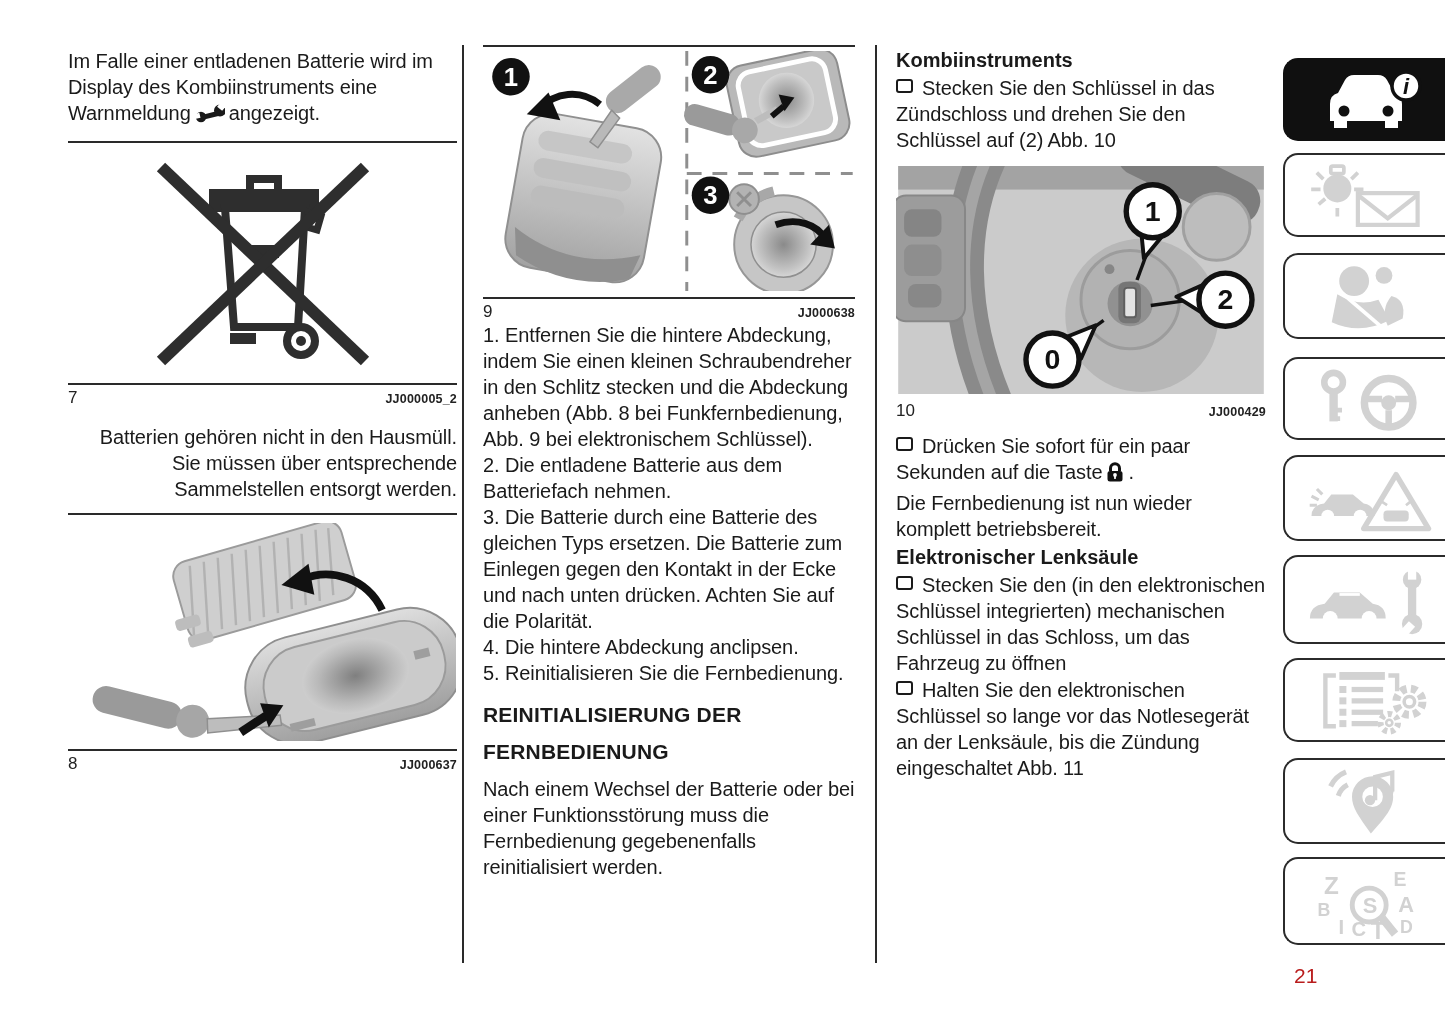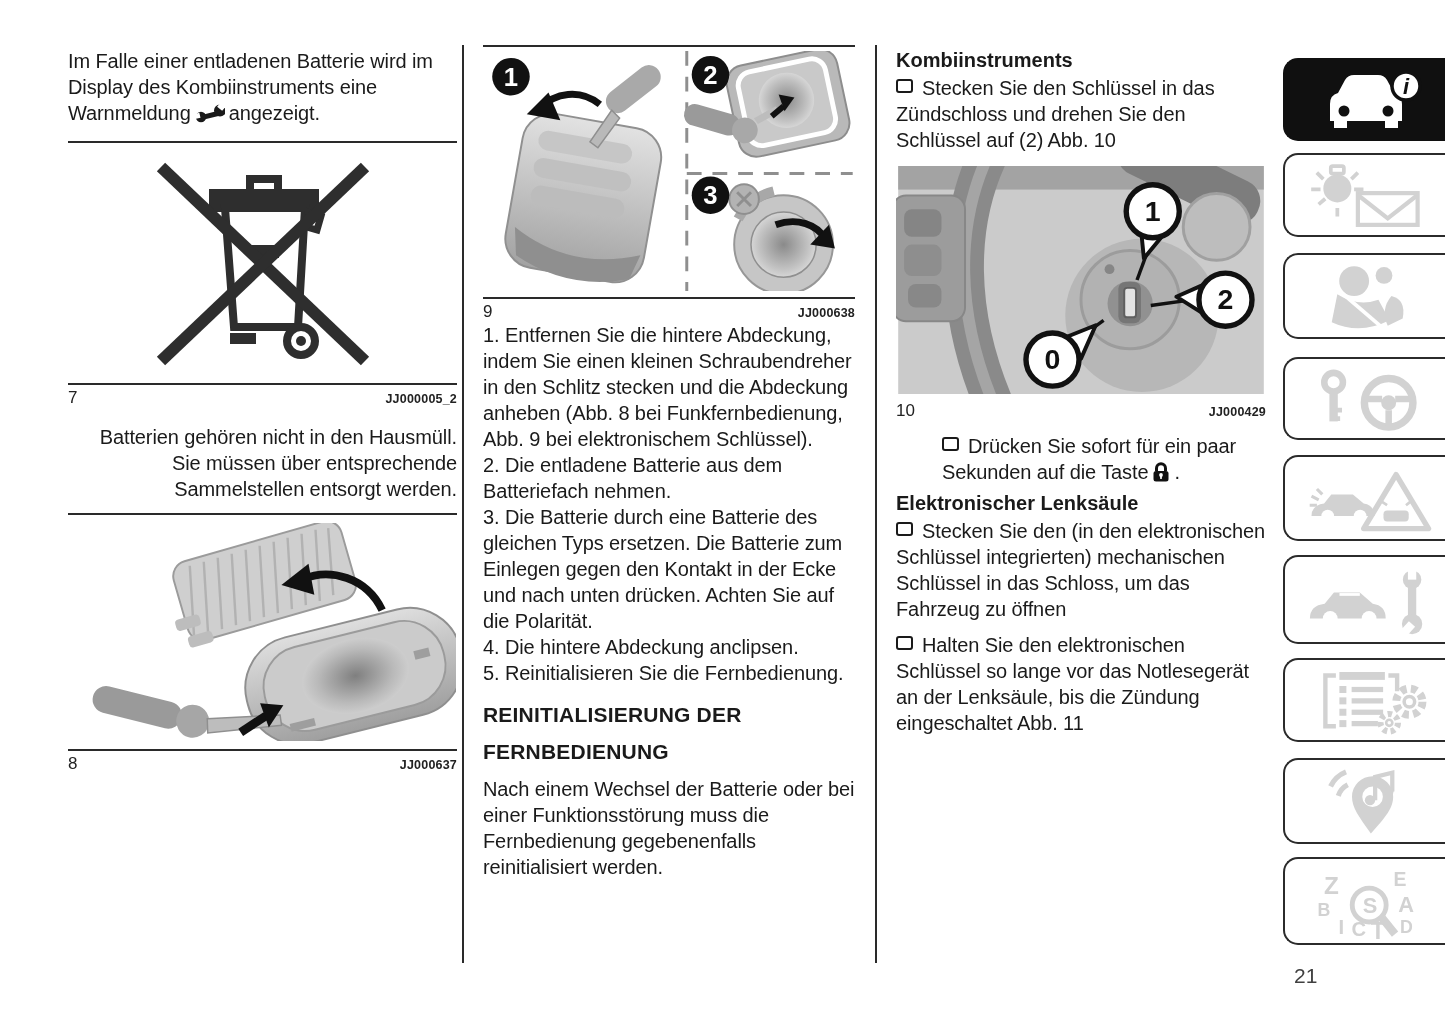--- a/index.html
+++ b/index.html
@@ -17,21 +17,21 @@
   .bullet{position:relative;padding-left:0;}
   .sq{display:inline-block;width:13px;height:10px;border:2.5px solid #1a1a1a;border-radius:3px;
       margin-right:9px;position:relative;top:-2px;}
   .inline-icon{display:inline-block;vertical-align:-3px;margin:0 4px;}
   .figwrap{text-align:center;}
   
   .tab{position:absolute;left:1283px;width:170px;height:80px;background:#ffffff;
        border:2px solid #2b2b2b;border-right:none;border-radius:15px 0 0 15px;
        display:flex;align-items:center;justify-content:center;}
   .tab.active{background:#101010;border-color:#101010;}
-  .pagenum{position:absolute;left:1294px;top:964px;font-size:21px;color:#404040;}
+  .pagenum{position:absolute;left:1294px;top:964px;font-size:21px;color:#b91c1c;}
   svg text{font-family:"Liberation Sans","DejaVu Sans",sans-serif;}
 </style>
 </head>
 <body>
 
 <div class="page">
 
   <div class="col" style="left:68px;width:389px;">
     <p style="margin-top:3px;"><span>Im Falle einer entladenen Batterie wird im Display des Kombiinstruments eine Warnmeldung</span><span class="inline-icon"><svg width="30" height="19" viewBox="0 0 30 19">
             <g fill="#1a1a1a">
@@ -241,33 +241,34 @@
         <polygon points="166,176 186,196 201,162" fill="#ffffff" stroke="#111" stroke-width="4" stroke-linejoin="round"></polygon>
         <circle cx="157" cy="197" r="27" fill="#ffffff" stroke="#111" stroke-width="5.5"></circle>
         <text x="157" y="207" text-anchor="middle" font-size="29" font-weight="bold" fill="#111">0</text>
       </svg>
     </div>
     <div class="figcap">
       <span class="num">10</span>
       <span class="code">JJ000429</span>
     </div>
 
-    <p class="bullet" style="margin-top:12px;margin-left:46px;"><span class="sq"></span><span>Drücken Sie sofort für ein paar Sekunden auf die Taste</span><span class="inline-icon"><svg width="18" height="20" viewBox="0 0 18 20">
+    <p class="bullet" style="margin-top:12px;"><span class="sq"></span><span>Drücken Sie sofort für ein paar Sekunden auf die Taste</span><span class="inline-icon"><svg width="18" height="20" viewBox="0 0 18 20">
             <path d="M4.5,9 V6.2 a4.5,4.5 0 0 1 9,0 V9" fill="none" stroke="#111" stroke-width="3"></path>
             <rect x="1.5" y="9" width="15" height="10.5" rx="2.5" fill="#111"></rect>
             <circle cx="9" cy="13" r="1.9" fill="#fff"></circle>
             <rect x="8.1" y="13.5" width="1.8" height="3.4" fill="#fff"></rect>
           </svg></span><span>.</span></p>
 
 
+    <p style="margin-top:2px;">Die Fernbedienung ist nun wieder komplett betriebsbereit.</p>
 
     <div class="bhead" style="margin-top:2px;">Elektronischer Lenksäule</div>
 
     <p class="bullet" style="margin-top:2px;"><span class="sq"></span><span>Stecken Sie den (in den elektronischen Schlüssel integrierten) mechanischen Schlüssel in das Schloss, um das Fahrzeug zu öffnen</span></p>
-    <p class="bullet" style="margin-top:10px;"><span class="sq"></span><span>Halten Sie den elektronischen Schlüssel so lange vor das Notlesegerät an der Lenksäule, bis die Zündung eingeschaltet Abb. 11</span></p>
+    <p class="bullet" style="margin-top:1px;"><span class="sq"></span><span>Halten Sie den elektronischen Schlüssel so lange vor das Notlesegerät an der Lenksäule, bis die Zündung eingeschaltet Abb. 11</span></p>
   </div>
 
   <div class="tab active" style="top:58px;height:79px;">
     <svg width="112" height="62" viewBox="0 0 112 62">
       <path d="M16,52 v-17 q0,-9 8,-11 l7,-13 q3,-5 9,-5 h24 q6,0 9,5 l7,13 q8,2 8,11 v17 z" fill="#ffffff"></path>
       <rect x="20" y="52" width="13" height="7" fill="#ffffff"></rect>
       <rect x="71" y="52" width="13" height="7" fill="#ffffff"></rect>
       <circle cx="30" cy="42" r="5.5" fill="#101010"></circle>
       <circle cx="74" cy="42" r="5.5" fill="#101010"></circle>
       <circle cx="92" cy="17" r="14" fill="#ffffff" stroke="#101010" stroke-width="3.5"></circle>

